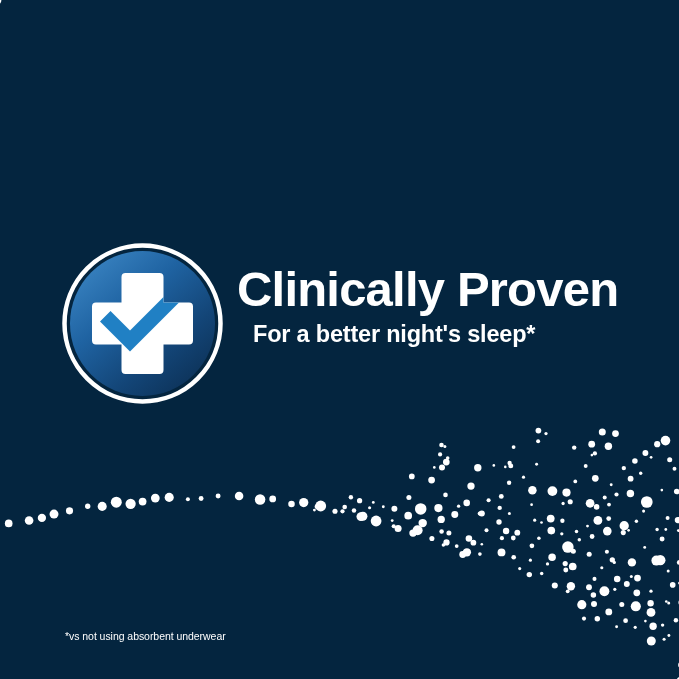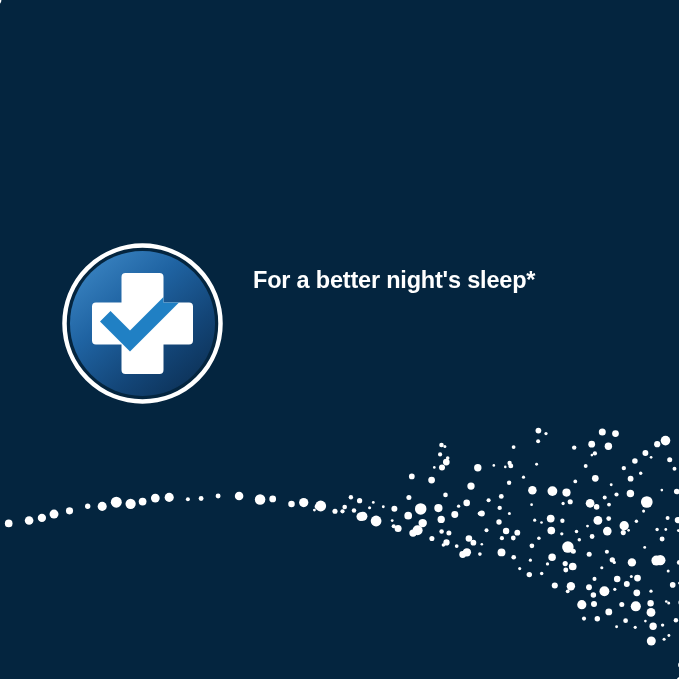--- a/index.html
+++ b/index.html
@@ -342,17 +342,19 @@
                a4,4 0 0 1 -4,-4 v-25.5 h-25.5 a4,4 0 0 1 -4,-4 v-34
                a4,4 0 0 1 4,-4 h25.5 v-25.5 a4,4 0 0 1 4,-4 z" fill="#ffffff"></path>
 
       <g clip-path="url(#crossClip)">
         <path d="M38,78.5 L48.5,68 L68,87.5 L123,32.5 L133.5,43 L68,108.5 Z" fill="#2080c4"></path>
       </g>
     </svg>
   </div>
 
   <div id="text-block">
+    <h1 id="headline">Clinically Proven</h1>
     <p id="subtitle">For a better night's sleep*</p>
   </div>
 
+  <p id="footnote">*vs not using absorbent underwear</p>
 
 </div>
 
 </body></html>

